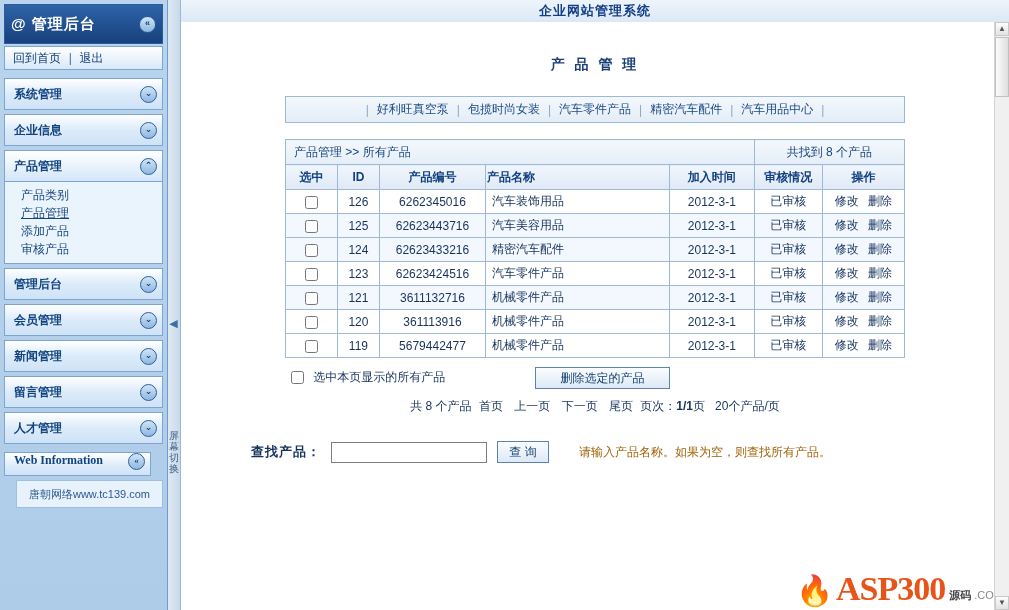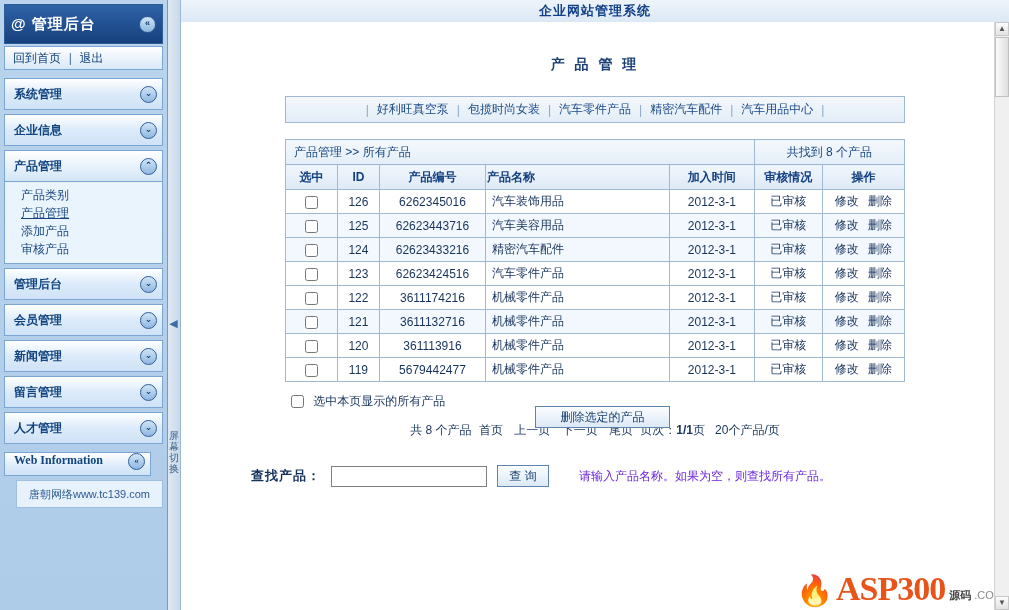--- a/index.html
+++ b/index.html
@@ -122,39 +122,39 @@
   .c-time{width:86px;text-align:center;}
   .c-audit{width:70px;text-align:center;}
   .c-op{width:88px;text-align:center;}
   .grid td.c-op a{color:#17335c;text-decoration:none;margin:0 3px;}
   input[type=checkbox]{width:13px;height:13px;margin:0;vertical-align:middle;}
 
   .belowrow{width:620px;margin:8px auto 4px auto;position:relative;height:26px;}
   .selall{position:absolute;left:6px;top:3px;color:#17335c;font-size:12px;}
   .selall input{margin-right:6px;}
   .delbtn{
-    position:absolute;left:250px;top:16px;width:135px;height:22px;
+    position:absolute;left:250px;top:1px;width:135px;height:22px;
     border:1px solid #5d83ae;background:linear-gradient(to bottom,#fbfdff,#dce9f6);
     color:#16406f;font-size:12px;cursor:pointer;font-family:inherit;
   }
   .pager{width:620px;margin:6px auto 0 auto;text-align:center;color:#17335c;font-size:12px;}
   .pager a{color:#17335c;text-decoration:none;margin:0 4px;}
   .pager b{color:#17335c;}
 
   .searchrow{width:700px;margin:26px auto 0 auto;display:flex;align-items:center;padding-left:6px;box-sizing:border-box;}
   .searchrow .lbl{font-weight:bold;color:#14325c;font-size:13px;letter-spacing:1px;}
   .searchrow input.txt{
     width:148px;height:19px;border:1px solid #7f7f7f;margin:0 10px;font-size:12px;padding:0 3px;
   }
   .searchrow button{
     width:52px;height:22px;border:1px solid #5d83ae;
     background:linear-gradient(to bottom,#fbfdff,#dce9f6);color:#16406f;font-size:12px;
     cursor:pointer;font-family:inherit;
   }
-  .searchrow .hint{margin-left:30px;color:#6d28d9;font-size:12px;}
+  .searchrow .hint{margin-left:30px;color:#a16207;font-size:12px;}
 
   
   .logo{position:absolute;right:6px;bottom:4px;height:48px;display:flex;align-items:flex-end;}
   .logo .flame{font-size:30px;color:#f08a1a;line-height:30px;margin-right:2px;}
   .logo .asp{
     font-family:"Liberation Serif","DejaVu Serif",serif;font-size:34px;font-weight:bold;
     color:#e8531a;letter-spacing:-1px;line-height:34px;
   }
   .logo .sub{font-size:11px;color:#8a8a8a;margin-left:4px;padding-bottom:3px;}
   .logo .sub b{color:#444;}
@@ -342,32 +342,20 @@
           <td class="cell c-no">62623424516</td>
           <td class="cell c-name">汽车零件产品</td>
           <td class="cell c-time">2012-3-1</td>
           <td class="cell c-audit">已审核</td>
           <td class="cell c-op">
             <a>修改</a>
             <a>删除</a>
           </td>
         </tr>
 
-        <tr class="rowA">
-          <td class="cell c-check"><input type="checkbox" style=""></td>
-          <td class="cell c-id">122</td>
-          <td class="cell c-no">3611174216</td>
-          <td class="cell c-name">机械零件产品</td>
-          <td class="cell c-time">2012-3-1</td>
-          <td class="cell c-audit">已审核</td>
-          <td class="cell c-op">
-            <a>修改</a>
-            <a>删除</a>
-          </td>
-        </tr>
 
         <tr class="rowB">
           <td class="cell c-check"><input type="checkbox" style=""></td>
           <td class="cell c-id">121</td>
           <td class="cell c-no">3611132716</td>
           <td class="cell c-name">机械零件产品</td>
           <td class="cell c-time">2012-3-1</td>
           <td class="cell c-audit">已审核</td>
           <td class="cell c-op">
             <a>修改</a>

